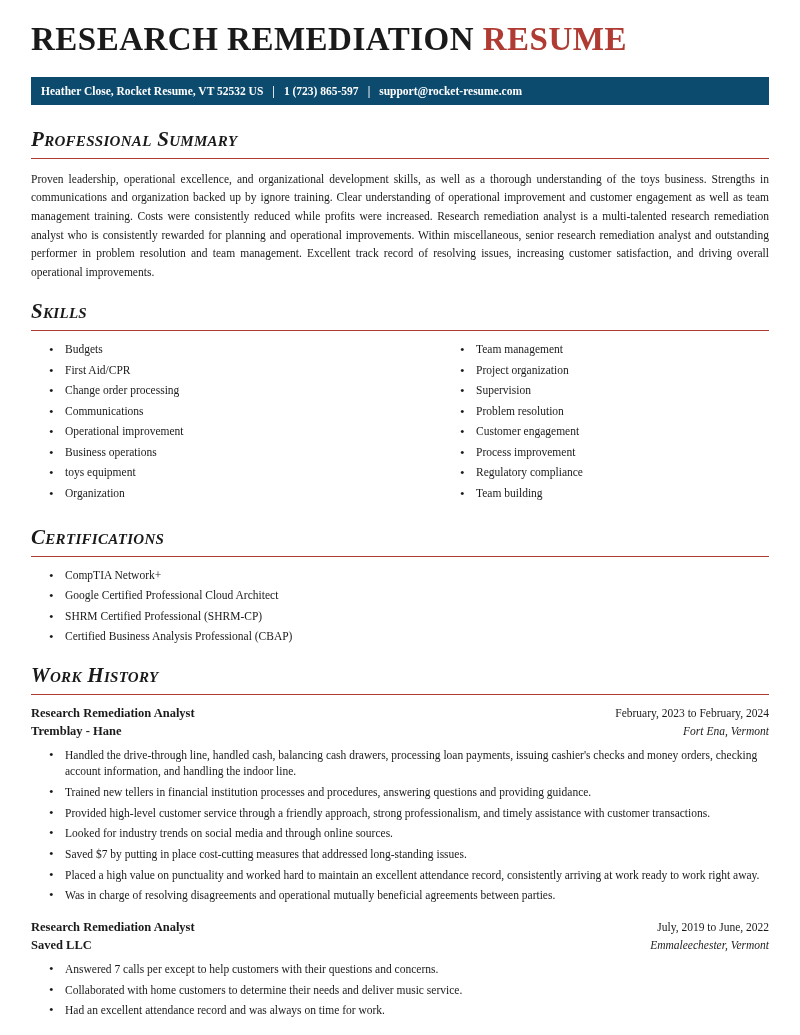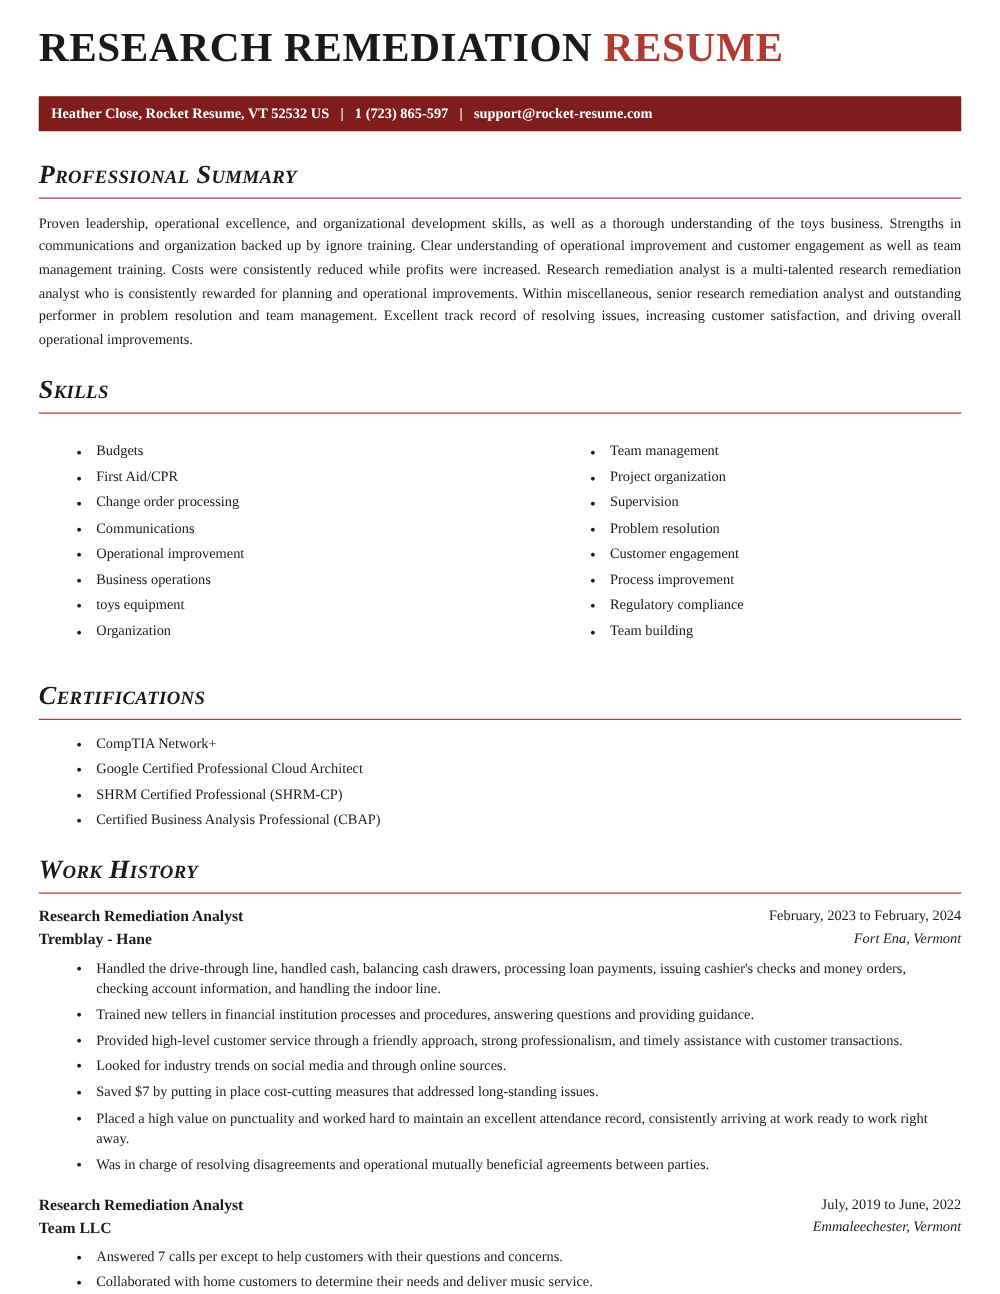--- a/index.html
+++ b/index.html
@@ -25,21 +25,21 @@
     letter-spacing: 0.5px;
     line-height: 1.05;
     margin: 0 0 20px 0;
     color: #1a1a1a;
     white-space: nowrap;
   }
   .doc-title .accent {
     color: #b03b32;
   }
   .contact-bar {
-    background: #7f1d1d;
+    background: #0c4a6e;
     color: #ffffff;
     font-size: 11.5px;
     font-weight: bold;
     padding: 8px 10px;
     display: flex;
     align-items: flex-end;
     gap: 0;
     margin-bottom: 22px;
   }
   .contact-bar .sep {
@@ -66,21 +66,21 @@
     margin: 0 0 11px 0;
   }
   .summary-text {
     font-size: 11.5px;
     line-height: 1.62;
     text-align: justify;
     margin: 0;
   }
   
   ul.bullets {
-    margin: 12px;
+    margin: 0;
     padding: 0 0 0 18px;
     list-style: none;
   }
   ul.bullets li {
     font-size: 11.5px;
     line-height: 1.35;
     margin-bottom: 5px;
     position: relative;
     padding-left: 16px;
   }
@@ -221,21 +221,21 @@
         <li>Was in charge of resolving disagreements and operational mutually beneficial agreements between parties.</li>
       </ul>
     </div>
 
     <div class="job">
       <div class="job-row">
         <span class="job-title">Research Remediation Analyst</span>
         <span class="job-dates">July, 2019 to June, 2022</span>
       </div>
       <div class="job-row">
-        <span class="job-company">Team LLC</span>
+        <span class="job-company">Saved LLC</span>
         <span class="job-location">Emmaleechester, Vermont</span>
       </div>
       <ul class="bullets">
         <li>Answered 7 calls per except to help customers with their questions and concerns.</li>
         <li>Collaborated with home customers to determine their needs and deliver music service.</li>
         <li>Had an excellent attendance record and was always on time for work.</li>
 
       </ul>
     </div>
 

